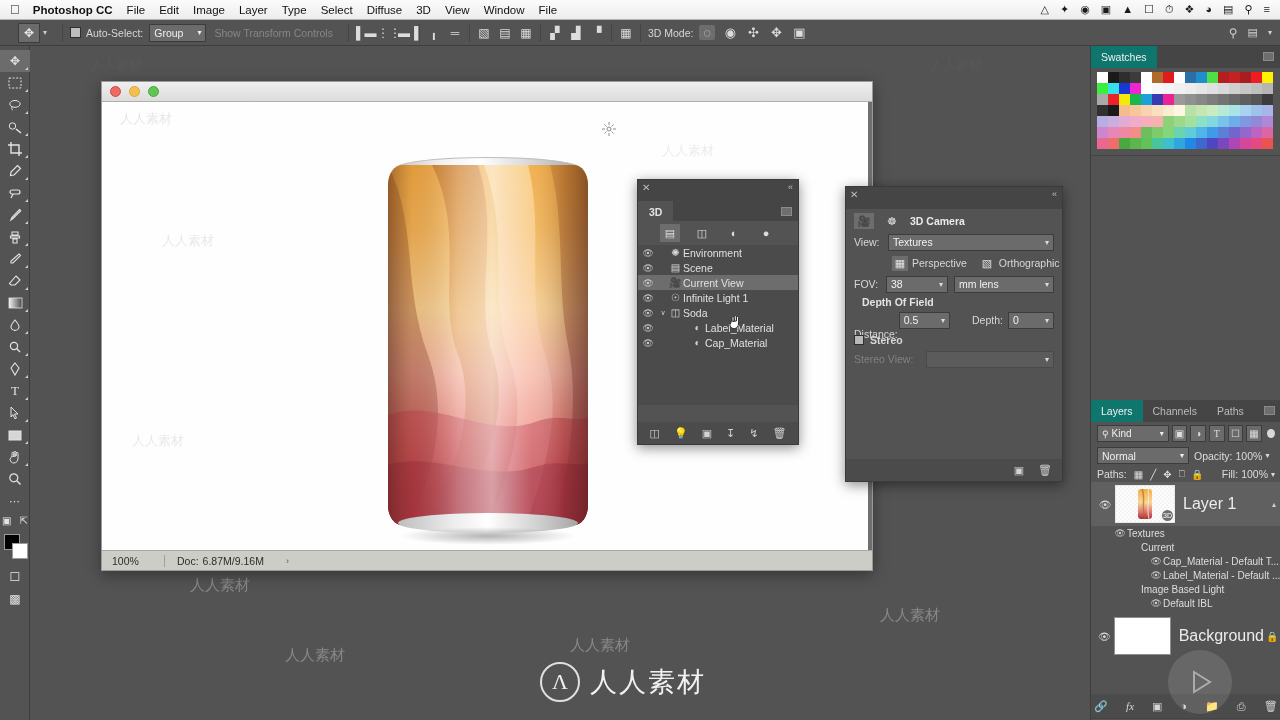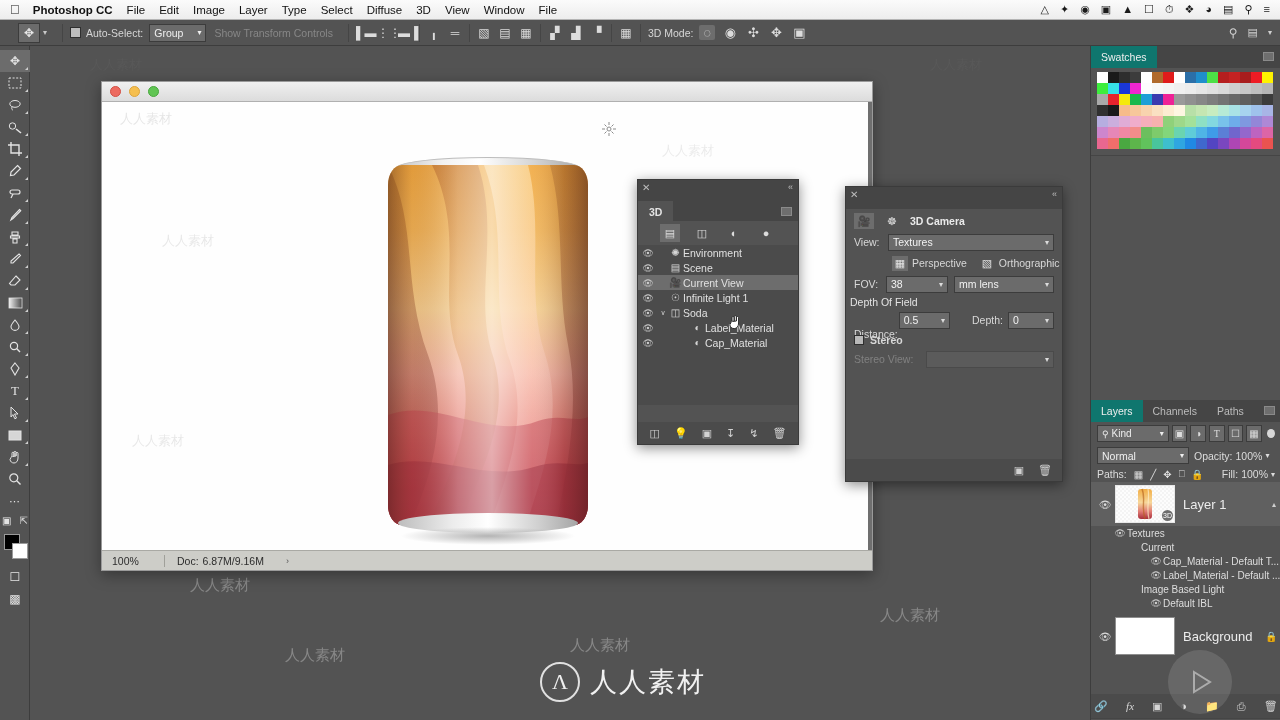--- a/index.html
+++ b/index.html
@@ -184,21 +184,21 @@
   #pprops { left: 845px; top: 186px; width: 218px; height: 296px; }
   .prow { display:flex; align-items:center; padding: 0 8px; height: 22px; }
   .plabel { color:#d8d8d8; white-space:nowrap; }
   .pselect {
     background:#6b6b6b; border:1px solid #3c3c3c; height:17px;
     display:flex; align-items:center; justify-content:space-between;
     padding: 0 4px; color:#f2f2f2; font-size:10.5px;
   }
   .pselect .cv { font-size:8px; color:#dcdcdc; margin-left:6px; }
   .pselect.dim { background:#5b5b5b; color:#7e7e7e; border-color:#4a4a4a; }
-  .sechdr { padding: 1px 4px; font-weight:normal; color:#e3e3e3; }
+  .sechdr { padding: 1px 16px; font-weight:bold; color:#e3e3e3; }
   .pcheck { width:10px; height:10px; border:1px solid #2f2f2f; background:#b9b9b9; margin-right:6px; }
   .ppfoot { position:absolute; left:0; bottom:0; width:216px; height:22px;
             background:#4b4b4b; display:flex; align-items:center; justify-content:flex-end; gap:14px; padding-right:10px; }
   .ppfoot .ic { font-size:11px; color:#d2d2d2; }
   .camline { display:flex; align-items:center; gap:8px; padding: 4px 8px 2px 8px; }
   .camline .cbtn { width:20px; height:16px; display:flex; align-items:center; justify-content:center; font-size:11px; color:#e2e2e2;}
   .camline .cbtn.sel { background:#6d6d6d; }
   .projline { display:flex; align-items:center; gap:6px; padding-left: 46px; height: 20px; }
   .projline .pb { display:flex; align-items:center; gap:4px; }
   .projline .pbi { width:16px; height:15px; display:flex;align-items:center;justify-content:center;font-size:11px;color:#e2e2e2;}
@@ -228,21 +228,21 @@
   .opval { display:flex; align-items:center; gap:3px; color:#dcdcdc; font-size:10.5px; }
   .lockrow { display:flex; align-items:center; gap:7px; padding: 2px 6px; color:#dcdcdc; font-size:10.5px; }
   .lockrow .li { font-size:10px; }
 
   .layerlist { }
   .lrow { display:flex; align-items:center; height: 44px; padding-left: 4px; }
   .lrow.sel { background:#606060; }
   .lrow .eye { width: 20px; text-align:center; font-size:10px; color:#dcdcdc; }
   .thumb { width: 60px; height: 38px; border:1px solid #8e8e8e; background:#fff; position:relative; overflow:hidden; }
   .thumb.sel { border-color:#e8e8e8; }
-  .lname { flex:1; padding-left: 8px; font-size:13px; color:#ececec; }
+  .lname { flex:1; padding-left: 8px; font-size:16px; color:#ececec; }
   .lrow .chev { width:14px; text-align:center; font-size:8px; color:#cfcfcf; }
   .lrow .lock { width:18px; text-align:center; font-size:10px; color:#cfcfcf; }
   .subrow { display:flex; align-items:center; height: 14px; font-size:10px; color:#dedede; }
   .subrow .eye { width: 14px; text-align:center; font-size:9px; color:#d4d4d4; }
 
   .layerfoot { position:absolute; left:0; bottom:0; width:190px; height:24px;
                background:#4b4b4b; display:flex; align-items:center; justify-content:center; gap:18px; }
   .layerfoot .ic { font-size:11px; color:#d6d6d6; }
 
   

